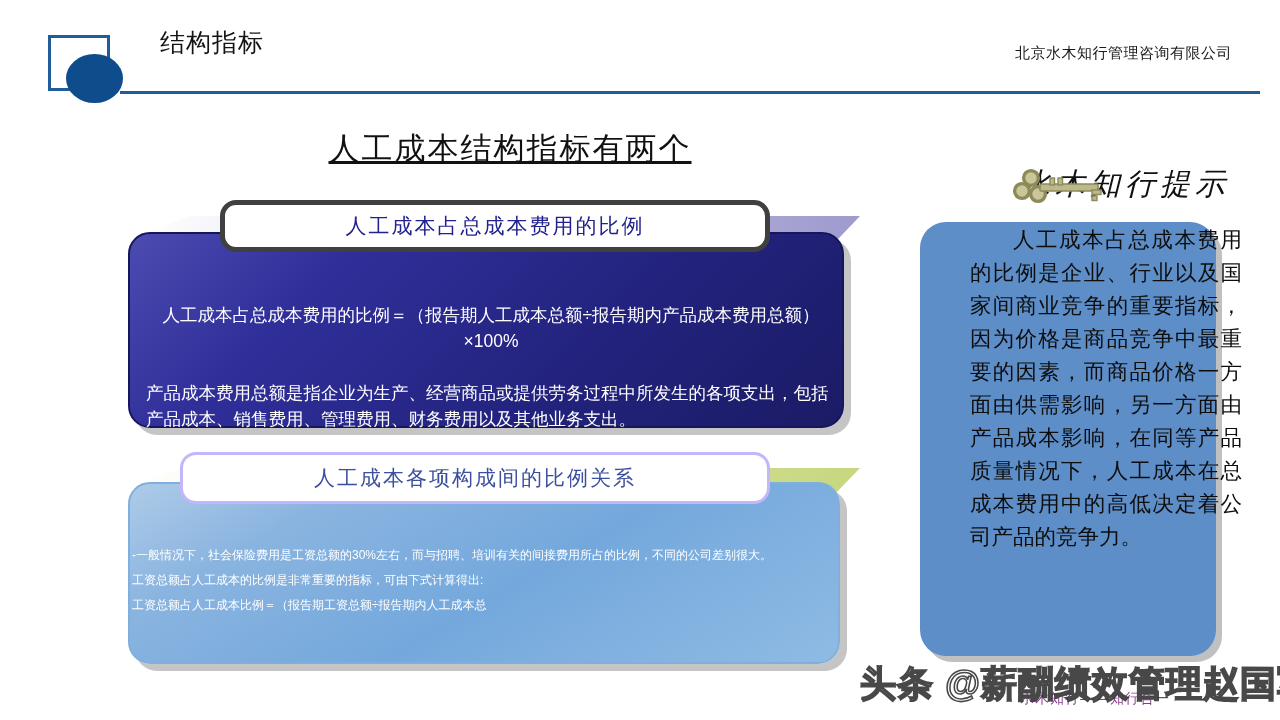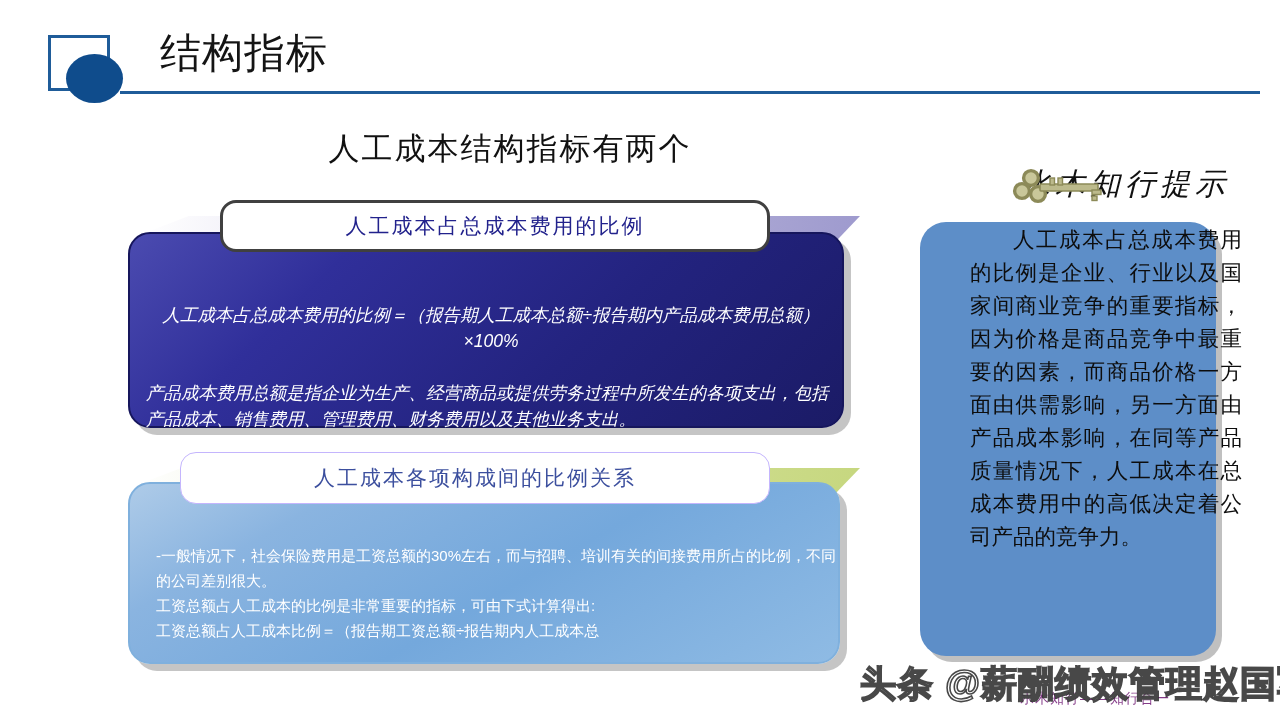--- a/index.html
+++ b/index.html
@@ -32,21 +32,21 @@
   #header-mark-circle {
     position: absolute;
     left: 66px; top: 54px;
     width: 57px; height: 49px;
     border-radius: 50%;
     background: #0F4C8C;
   }
   #header-title {
     position: absolute;
     left: 160px; top: 26px;
-    font-size: 41px;
+    font-size: 25px;
     color: #141414;
     letter-spacing: 1px;
     white-space: nowrap;
   }
   #header-rule {
     position: absolute;
     left: 120px; top: 91px;
     width: 1140px; height: 3px;
     background: #1F5C99;
   }
@@ -73,20 +73,21 @@
 
   
   #main-title {
     position: absolute;
     left: 160px; top: 128px;
     width: 700px;
     text-align: center;
     font-size: 31px;
     color: #111111;
     letter-spacing: 2px;
+    text-decoration: underline;
   }
 
   .card {
     position: absolute;
   }
   .card-wing {
     position: absolute;
     top: 16px;
     height: 30px;
     z-index: 1;
@@ -126,54 +127,53 @@
     background: linear-gradient(100deg, #ffffff 0%, #e8e6f4 25%, #b9b5da 60%, #9e9ace 100%);
     clip-path: polygon(0% 55%, 6% 0%, 100% 0%, 96% 100%, 2% 100%);
   }
   #card1-body {
     top: 32px; width: 716px; height: 196px;
     background: linear-gradient(135deg, #4b4bb0 0%, #302f9a 26%, #23237f 62%, #1b1b66 100%);
     border: 2px solid #16165c;
   }
   #card1-head {
     left: 92px; top: 0px; width: 550px; height: 52px;
-    border: 3px solid #404040;
+    border: 5px solid #404040;
     font-size: 21px;
     color: #22228c;
   }
   #card1-text {
     left: 18px; top: 76px; width: 690px;
     font-size: 17.5px;
     line-height: 26px;
     text-align: center;
-    font-style: italic;
   }
   #card1-text .lines-left { text-align: left; }
 
   
   #card2 { left: 128px; top: 452px; width: 730px; height: 215px; }
   #card2-wing {
     left: 10px; width: 722px;
     background: linear-gradient(100deg, #ffffff 0%, #f1f4e2 22%, #d6e29a 58%, #c6d77f 100%);
     clip-path: polygon(0% 55%, 6% 0%, 100% 0%, 96% 100%, 2% 100%);
   }
   #card2-body {
     top: 30px; width: 712px; height: 182px;
     background: linear-gradient(150deg, #aecbe8 0%, #8ab4e0 22%, #74a8dc 55%, #8fbbe4 100%);
     border: 2px solid #7fb0dd;
   }
   #card2-head {
     left: 52px; top: 0px; width: 590px; height: 52px;
-    border: 1px solid #c4b5fd;
+    border: 3px solid #c4b5fd;
     font-size: 21px;
     color: #3c4f9e;
   }
   #card2-text {
-    left: 28px; top: 66px; width: 694px;
-    font-size: 15px;
+    left: 4px; top: 66px; width: 694px;
+    font-size: 12px;
     line-height: 25px;
     text-align: left;
   }
   #card2-text .centered { display: block; text-align: center; }
 
   
   #tip-title {
     position: absolute;
     left: 920px; top: 120px;
     width: 310px;
@@ -236,20 +236,21 @@
 </head>
 <body>
 
 <div id="header">
   <div id="header-mark-square"></div>
   <div id="header-mark-circle"></div>
   <div id="header-title">结构指标</div>
   <div id="header-rule"></div>
 
   <div id="brand">
+    <div id="brand-name">北京水木知行管理咨询有限公司</div>
   </div>
 </div>
 
 <div id="main-title">人工成本结构指标有两个</div>
 
 <div id="card1" class="card">
   <div id="card1-wing" class="card-wing"></div>
   <div id="card1-body" class="card-body"></div>
   <div id="card1-head" class="card-head">人工成本占总成本费用的比例</div>
   <div id="card1-text" class="card-text">

